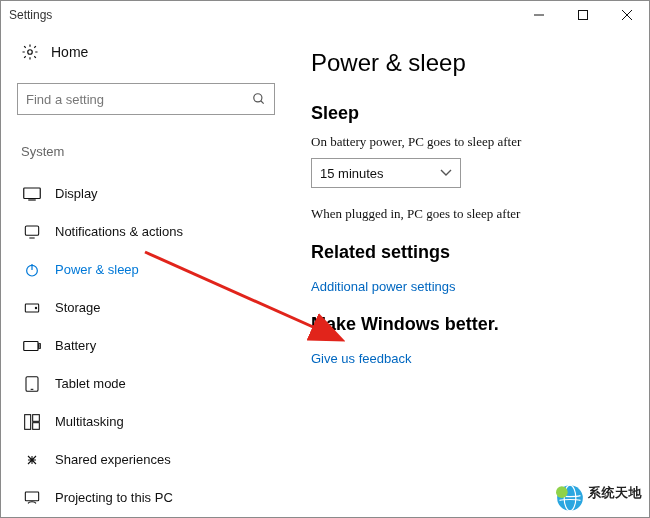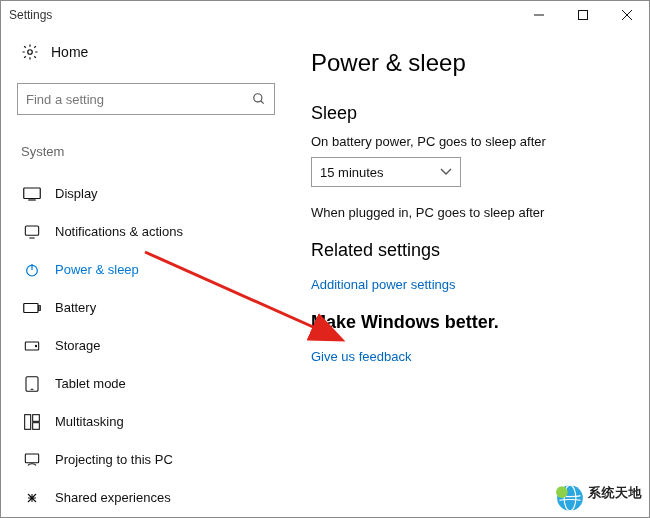--- a/index.html
+++ b/index.html
@@ -15,23 +15,23 @@
   .search { display: flex; align-items: center; border: 1px solid #999; height: 32px; padding: 0 8px; margin-bottom: 18px; }
   .search input { flex: 1; border: none; outline: none; font-size: 13px; color: #555; background: transparent; }
   .search input::placeholder { color: #777; }
   .group-label { color: #666; font-size: 13px; margin: 4px 0 10px 4px; }
   .nav { display: flex; flex-direction: column; }
   .nav-item { display: flex; align-items: center; gap: 14px; height: 38px; padding-left: 6px; font-size: 13px; color: #111; cursor: default; }
   .nav-item.selected { color: #0078d7; }
   .nav-item .nicon { width: 18px; height: 18px; display: flex; align-items: center; justify-content: center; color: inherit; }
   .main { flex: 1; padding: 20px 30px 0 20px; overflow: hidden; }
   .page-title { font-size: 24px; font-weight: 400; margin-bottom: 26px; }
-  .section-title { font-size: 18px; font-weight: 400; margin-bottom: 10px; }
+  .section-title { font-size: 18px; font-weight: 700; margin-bottom: 10px; }
   .section-title.strong { font-weight: 600; }
-  .section-label { font-size: 13px; color: #111; margin-bottom: 8px; }
+  .section-label { font-size: 13px; color: #111; margin-bottom: 8px; font-family: Liberation Serif, serif; }
   .dropdown { display: inline-flex; align-items: center; border: 1px solid #999; height: 30px; min-width: 150px; padding: 0 8px; margin-bottom: 18px; font-size: 13px; color: #111; justify-content: space-between; gap: 24px; text-align: right; }
   .chev { color: #555; }
   .link { color: #0067c0; font-size: 13px; margin-top: 6px; display: inline-block; }
   .section { margin-bottom: 20px; }
   .arrow-overlay { position: absolute; left: 140px; top: 244px; pointer-events: none; }
   .watermark { position: absolute; right: 8px; bottom: 6px; display: flex; gap: 4px; pointer-events: none; }
   .watermark-text { font-size: 13px; color: #222; font-weight: 600; letter-spacing: 0.5px; }
   svg { display: block; }
 </style>
 </head>
@@ -107,71 +107,71 @@
           <span class="nicon">
               <svg width="16" height="16" viewBox="0 0 24 24" fill="none" stroke="#0078d7" stroke-width="1.8">
                 <circle cx="12" cy="13" r="8"></circle>
                 <line x1="12" y1="3" x2="12" y2="12"></line>
               </svg>
             </span>
           <span>Power &amp; sleep</span>
         </div>
         <div class="nav-item">
           <span class="nicon">
+              <svg width="16" height="16" viewBox="0 0 24 24" fill="none" stroke="#111" stroke-width="1.6">
+                <rect x="2" y="6" width="20" height="12" rx="1"></rect>
+                <circle cx="18" cy="12" r="1"></circle>
+              </svg>
+            </span>
+          <span>Storage</span>
+        </div>
+        <div class="nav-item">
+          <span class="nicon">
               <svg width="18" height="12" viewBox="0 0 24 14" fill="none" stroke="#111" stroke-width="1.6">
                 <rect x="1" y="1" width="19" height="12" rx="1"></rect>
                 <rect x="21" y="4" width="2" height="6"></rect>
               </svg>
             </span>
           <span>Battery</span>
         </div>
         <div class="nav-item">
           <span class="nicon">
-              <svg width="16" height="16" viewBox="0 0 24 24" fill="none" stroke="#111" stroke-width="1.6">
-                <rect x="2" y="6" width="20" height="12" rx="1"></rect>
-                <circle cx="18" cy="12" r="1"></circle>
-              </svg>
-            </span>
-          <span>Storage</span>
-        </div>
-        <div class="nav-item">
-          <span class="nicon">
               <svg width="14" height="16" viewBox="0 0 20 24" fill="none" stroke="#111" stroke-width="1.6">
                 <rect x="1" y="1" width="18" height="22" rx="2"></rect>
                 <line x1="8" y1="20" x2="12" y2="20"></line>
               </svg>
             </span>
           <span>Tablet mode</span>
         </div>
         <div class="nav-item">
           <span class="nicon">
               <svg width="16" height="16" viewBox="0 0 24 24" fill="none" stroke="#111" stroke-width="1.6">
                 <rect x="1" y="1" width="9" height="22"></rect>
                 <rect x="13" y="1" width="10" height="10"></rect>
                 <rect x="13" y="13" width="10" height="10"></rect>
               </svg>
             </span>
           <span>Multitasking</span>
         </div>
         <div class="nav-item">
           <span class="nicon">
               <svg width="16" height="16" viewBox="0 0 24 24" fill="none" stroke="#111" stroke-width="1.6">
+                <path d="M6 12h12M12 6v12M6 6l12 12M18 6L6 18"></path>
+              </svg>
+            </span>
+          <span>Shared experiences</span>
+        </div>
+        <div class="nav-item">
+          <span class="nicon">
+              <svg width="16" height="16" viewBox="0 0 24 24" fill="none" stroke="#111" stroke-width="1.6">
                 <rect x="2" y="3" width="20" height="13" rx="1"></rect>
                 <path d="M6 20c2-3 10-3 12 0"></path>
               </svg>
             </span>
           <span>Projecting to this PC</span>
-        </div>
-        <div class="nav-item">
-          <span class="nicon">
-              <svg width="16" height="16" viewBox="0 0 24 24" fill="none" stroke="#111" stroke-width="1.6">
-                <path d="M6 12h12M12 6v12M6 6l12 12M18 6L6 18"></path>
-              </svg>
-            </span>
-          <span>Shared experiences</span>
         </div>
       </div>
     </div>
 
     <div class="main">
       <div class="page-title">Power &amp; sleep</div>
 
       <div class="section">
         <div class="section-title">Sleep</div>
         <div class="section-label">On battery power, PC goes to sleep after</div>

